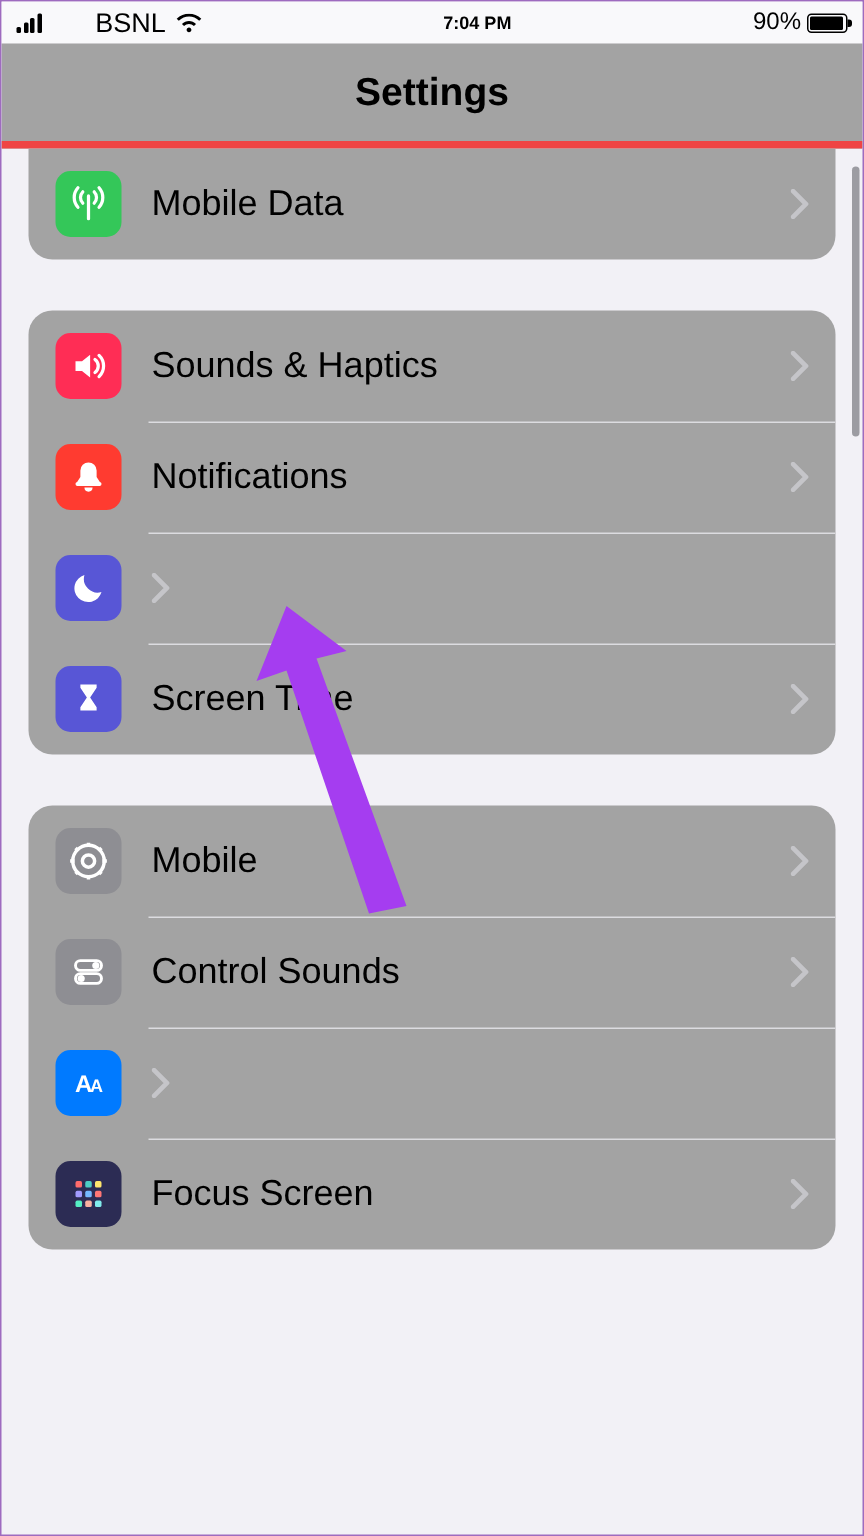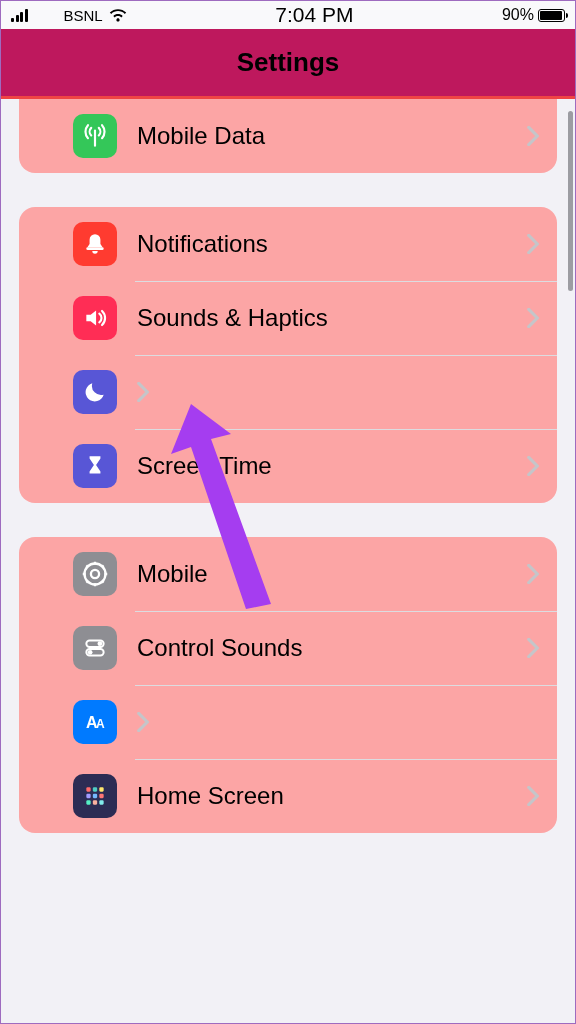--- a/index.html
+++ b/index.html
@@ -23,50 +23,49 @@
     font-weight: 600;
     background: #f9f9fb;
   }
   .status-left { display:flex; align-items:center; gap:4px; }
   .signal-bars { display:flex; align-items:flex-end; gap:1.5px; height:13px; }
   .signal-bars span { width:3px; background:#000; border-radius:1px; }
   .signal-bars span:nth-child(1){height:4px;}
   .signal-bars span:nth-child(2){height:7px;}
   .signal-bars span:nth-child(3){height:10px;}
   .signal-bars span:nth-child(4){height:13px;}
-  .carrier { font-size:15px; font-weight:500;padding-left:32px; }
+  .carrier { font-size:18px; font-weight:500;padding-left:32px; }
   .wifi-icon { margin-left:2px; }
-  .time { font-size:21px; font-weight:400; }
+  .time { font-size:12px; font-weight:700; }
   .status-right { display:flex; align-items:center; gap:4px; font-size:16px; font-weight:400;}
   .battery { position:relative; width:27px; height:13px; border:1.5px solid #000; border-radius:3px; display:flex; align-items:center; }
   .battery::after { content:""; position:absolute; right:-4px; width:2.5px; height:5px; background:#000; border-radius:0 2px 2px 0; top:3px;}
   .battery-fill { height:9px; background:#000; margin-left:1px; border-radius:1px; }
   
   .nav-bar {
     height: 70px;
     display:flex;
     align-items:center;
     justify-content:center;
-    background:#be185d;
-    border-bottom:3px solid #ef4444;
+    background:#a3a3a3;
+    border-bottom:5px solid #ef4444;
   }
   .nav-title { font-size:26px; font-weight:700; }
   
   .content {
     position:relative;
     height: calc(100% - 98px);
     overflow:hidden;
     padding: 0 18px;
   }
   .group {
-    background:#fca5a5;
+    background:#a3a3a3;
     border-radius:16px;
     margin-top: 34px;
     overflow:hidden;
-    padding-left:36px;
   }
   .group.first { margin-top:0; border-radius:0 0 16px 16px; }
   .row {
     display:flex;
     align-items:center;
     min-height:74px;
     padding: 0 18px;
     position:relative;
   }
   .row + .row::before {
@@ -151,39 +150,39 @@
       </div>
       <span class="row-label">Mobile Data</span>
       <svg class="chevron" width="12" height="20" viewBox="0 0 8 14">
           <path d="M1 1l6 6-6 6" stroke="#c5c5c9" stroke-width="2.2" fill="none" stroke-linecap="round"></path>
         </svg>
     </div>
   </div>
 
   <div class="group">
     <div class="row">
+      <div class="icon-box bg-red">
+        <svg width="26" height="26" viewBox="0 0 24 24">
+            <path d="M4 9v6h4l5 4V5L8 9H4z" fill="#fff"></path>
+            <path d="M16 8a5 5 0 0 1 0 8M18.5 5.5a9 9 0 0 1 0 13" stroke="#fff" stroke-width="2" fill="none" stroke-linecap="round"></path>
+          </svg>
+      </div>
+      <span class="row-label">Sounds &amp; Haptics</span>
+      <svg class="chevron" width="12" height="20" viewBox="0 0 8 14">
+          <path d="M1 1l6 6-6 6" stroke="#c5c5c9" stroke-width="2.2" fill="none" stroke-linecap="round"></path>
+        </svg>
+    </div>
+    <div class="row">
       <div class="icon-box bg-orange">
         <svg width="26" height="26" viewBox="0 0 24 24">
             <path d="M12 3a5 5 0 0 0-5 5v4l-2 3h14l-2-3V8a5 5 0 0 0-5-5zm0 18a2.5 2.5 0 0 0 2.5-2.5h-5A2.5 2.5 0 0 0 12 21z" fill="#fff"></path>
             <rect x="4" y="15" width="16" height="2.5" rx="1.2" fill="#fff"></rect>
           </svg>
       </div>
       <span class="row-label">Notifications</span>
-      <svg class="chevron" width="12" height="20" viewBox="0 0 8 14">
-          <path d="M1 1l6 6-6 6" stroke="#c5c5c9" stroke-width="2.2" fill="none" stroke-linecap="round"></path>
-        </svg>
-    </div>
-    <div class="row">
-      <div class="icon-box bg-red">
-        <svg width="26" height="26" viewBox="0 0 24 24">
-            <path d="M4 9v6h4l5 4V5L8 9H4z" fill="#fff"></path>
-            <path d="M16 8a5 5 0 0 1 0 8M18.5 5.5a9 9 0 0 1 0 13" stroke="#fff" stroke-width="2" fill="none" stroke-linecap="round"></path>
-          </svg>
-      </div>
-      <span class="row-label">Sounds &amp; Haptics</span>
       <svg class="chevron" width="12" height="20" viewBox="0 0 8 14">
           <path d="M1 1l6 6-6 6" stroke="#c5c5c9" stroke-width="2.2" fill="none" stroke-linecap="round"></path>
         </svg>
     </div>
     <div class="row">
       <div class="icon-box bg-indigo">
         <svg width="26" height="26" viewBox="0 0 24 24">
             <path d="M20 14.5A8.5 8.5 0 0 1 9.5 4 8.5 8.5 0 1 0 20 14.5z" fill="#fff"></path>
           </svg>
       </div>
@@ -259,21 +258,21 @@
             <rect x="10" y="4" width="4" height="4" rx="1" fill="#4ecdc4"></rect>
             <rect x="16" y="4" width="4" height="4" rx="1" fill="#ffe66d"></rect>
           <rect x="4" y="10" width="4" height="4" rx="1" fill="#a29bfe"></rect>
             <rect x="10" y="10" width="4" height="4" rx="1" fill="#74b9ff"></rect>
             <rect x="16" y="10" width="4" height="4" rx="1" fill="#ff7675"></rect>
           <rect x="4" y="16" width="4" height="4" rx="1" fill="#55efc4"></rect>
             <rect x="10" y="16" width="4" height="4" rx="1" fill="#fab1a0"></rect>
             <rect x="16" y="16" width="4" height="4" rx="1" fill="#81ecec"></rect>
         </svg>
       </div>
-      <span class="row-label">Home Screen</span>
+      <span class="row-label">Focus Screen</span>
       <svg class="chevron" width="12" height="20" viewBox="0 0 8 14">
           <path d="M1 1l6 6-6 6" stroke="#c5c5c9" stroke-width="2.2" fill="none" stroke-linecap="round"></path>
         </svg>
     </div>
   </div>
 
   <svg class="arrow-svg" width="140" height="220" viewBox="0 0 140 220">
     <defs></defs>
     <path d="M35 5 L75 35 L55 40 L115 205 L90 210 L35 48 L15 55 Z" fill="#a53df0"></path>
   </svg>

